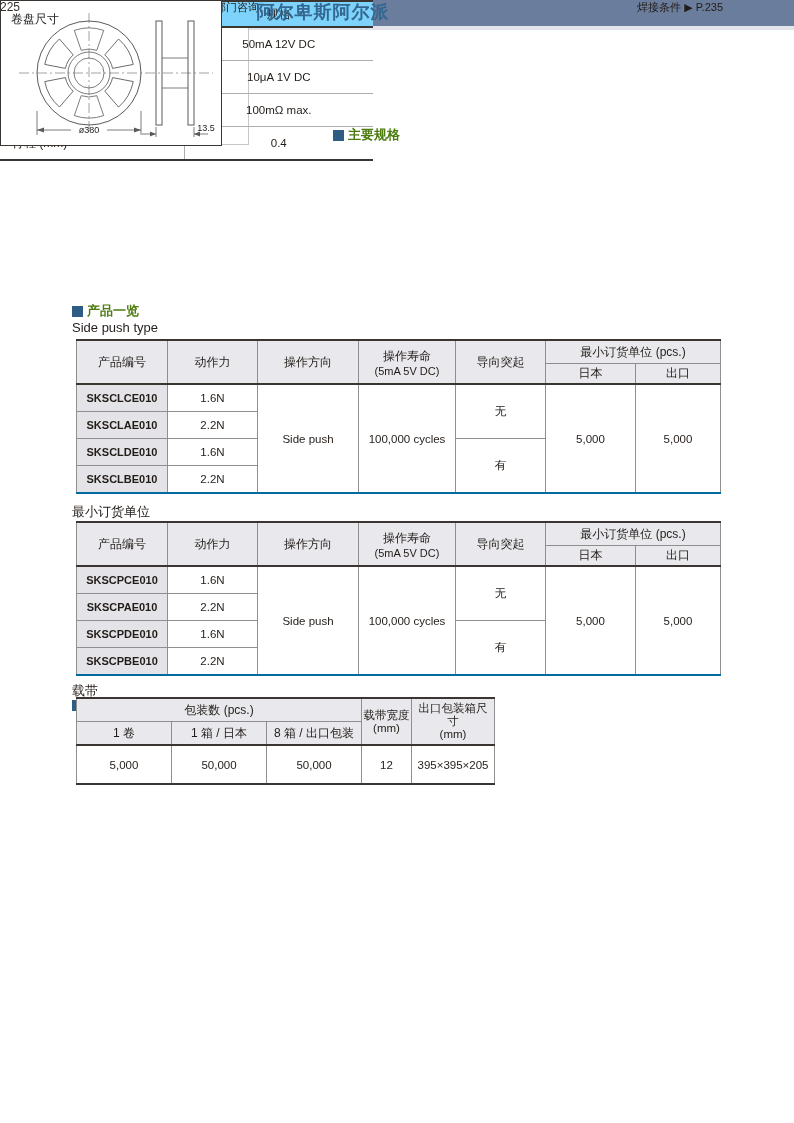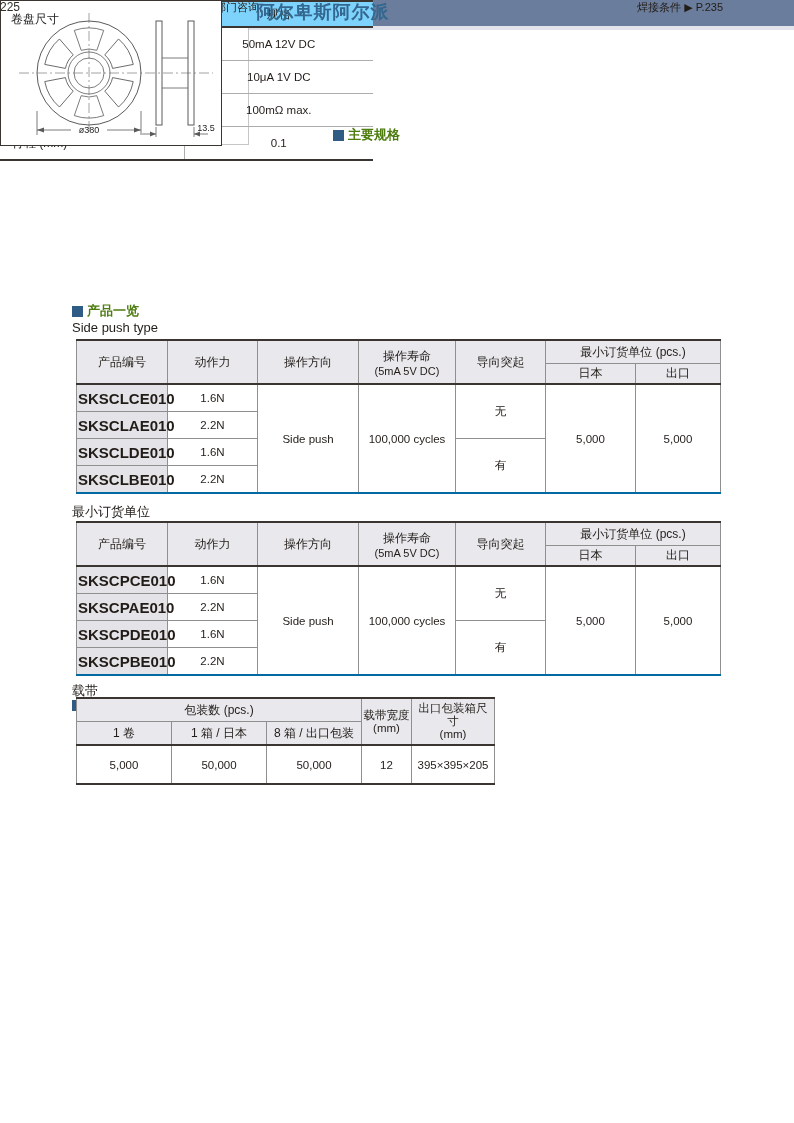--- a/index.html
+++ b/index.html
@@ -53,21 +53,21 @@
 
   
   .ptable { border-collapse:collapse; table-layout:fixed; width:644px; font-size:11.5px;
             border-top:2px solid #3a3530; border-bottom:2px solid #0369a1; }
   .ptable th, .ptable td { border:1px solid #8f8f8f; text-align:center; vertical-align:middle; }
   .ptable th { background:#e9e9ed; font-weight:normal; font-size:12px; }
   .ptable tr.h1 th { height:20px; }
   .ptable tr.h2 th { height:15px; }
   .ptable tr.h1 th[rowspan], .ptable tr.h2 th { border-bottom:2px solid #3a3530; }
   .ptable td { height:24px; }
-  .ptable td.pn { background:#e4e4e8; font-weight:bold; font-size:15px; }
+  .ptable td.pn { background:#e4e4e8; font-weight:bold; font-size:11px; }
   .ptable .life-sub { font-size:11px; }
 
   
   .ktable { border-collapse:collapse; table-layout:fixed; width:418px; font-size:12px;
             border-top:2px solid #3a3530; border-bottom:2px solid #3a3530; }
   .ktable th, .ktable td { border:1px solid #8f8f8f; text-align:center; vertical-align:middle; }
   .ktable th { background:#e9e9ed; font-weight:normal; }
   .ktable tr.h1 th { height:20px; }
   .ktable tr.h2 th { height:20px;text-align:center; }
   .ktable tr.h1 th[rowspan], .ktable tr.h2 th { border-bottom:2px solid #3a3530; }
@@ -155,21 +155,21 @@
     <tr>
       <td class="item">最小额定</td>
       <td class="val">10μA 1V DC</td>
     </tr>
     <tr>
       <td class="item">初期接触电阻</td>
       <td class="val">100mΩ max.</td>
     </tr>
     <tr>
       <td class="item">行程 (mm)</td>
-      <td class="val">0.1</td>
+      <td class="val">0.4</td>
     </tr>
   </tbody>
     </table>
 
   <div class="abs sec-label" style="left:72px; top:302px;">
     <span class="sec-sq"></span>
     <span>产品一览</span>
   </div>
   <div class="abs plain-label" style="left:72px; top:320px;">Side push type</div>
 

